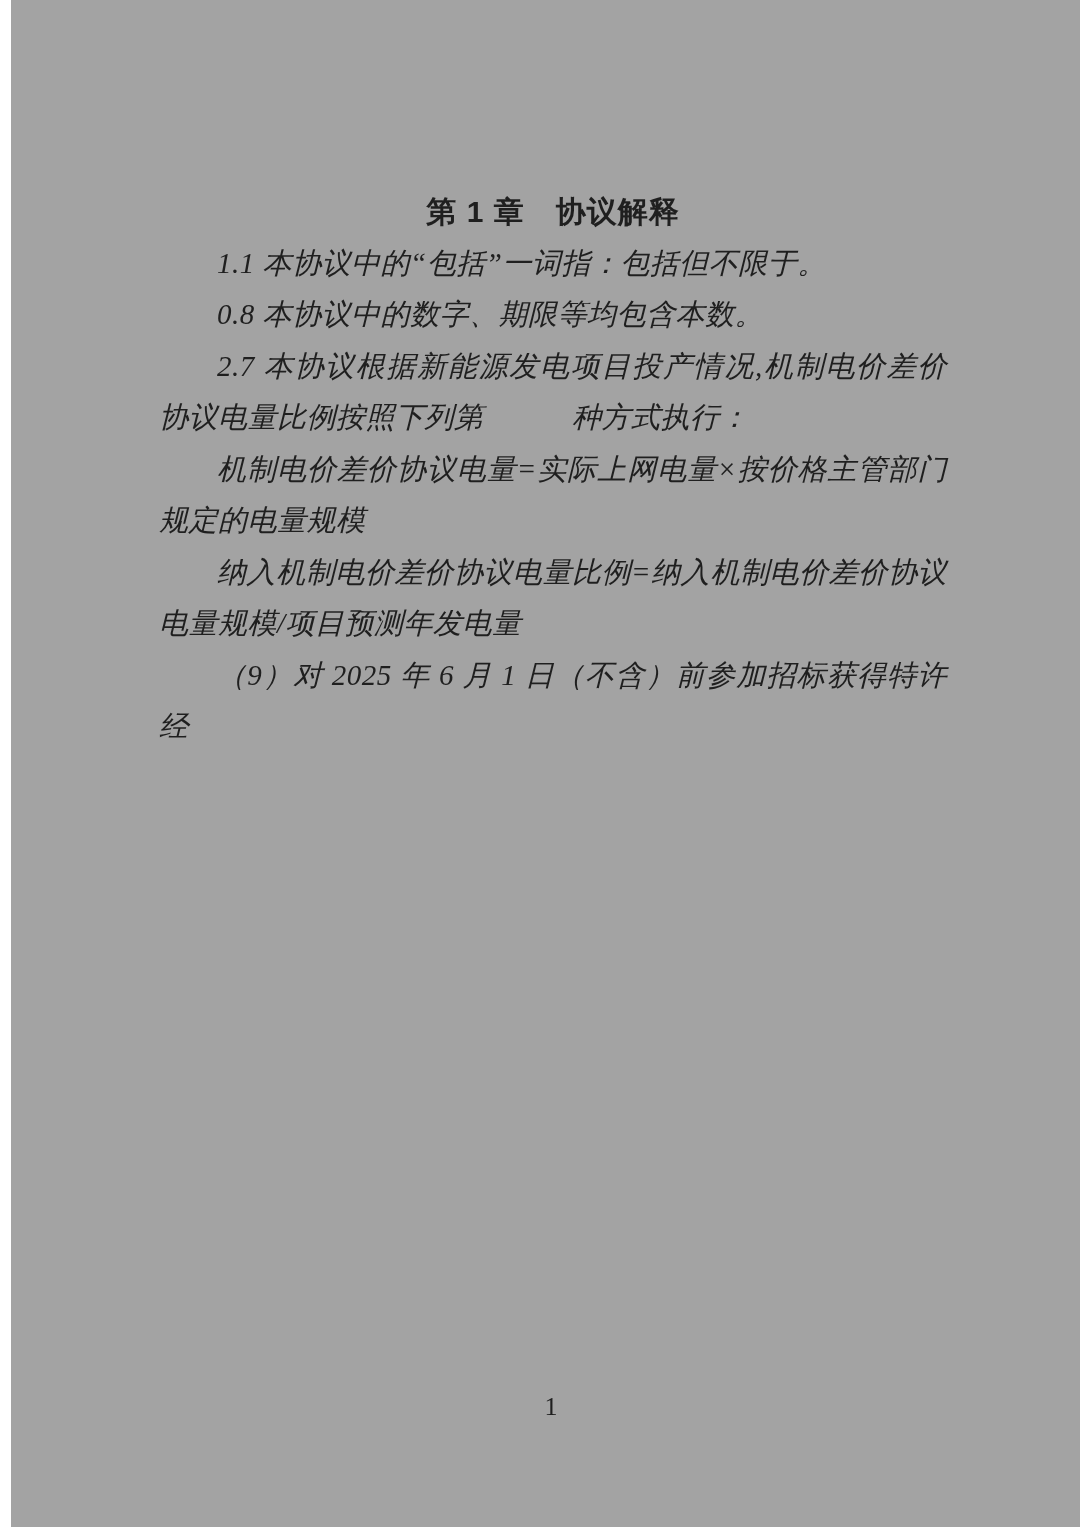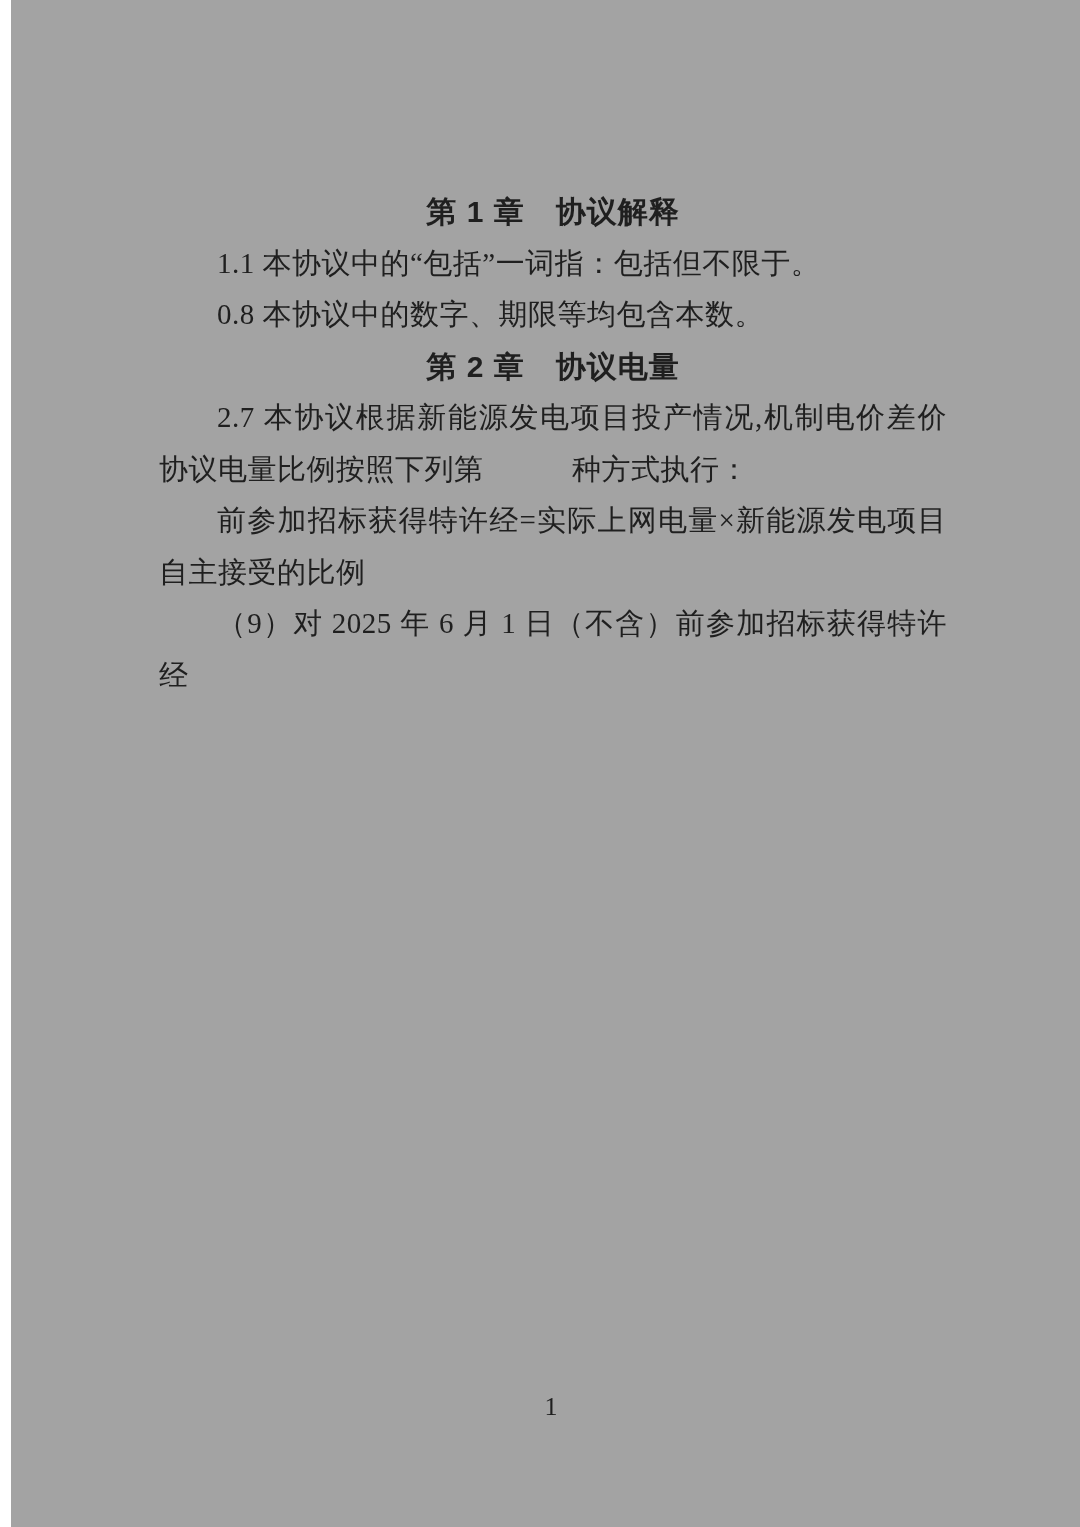--- a/index.html
+++ b/index.html
@@ -39,20 +39,21 @@
   .heading {
     font-family: "Liberation Sans", "DejaVu Sans", sans-serif;
     font-weight: 700;
     font-size: 30px;
     line-height: 51.5px;
     text-align: center;
     letter-spacing: 1px;
   }
   .para {
     text-indent: 2em;
+    font-style: italic;
   }
   .pagenum {
     position: absolute;
     left: 0;
     top: 1390px;
     width: 1080px;
     text-align: center;
     font-size: 26px;
     line-height: 34px;
     color: #1f1f1f;
@@ -64,28 +65,28 @@
 <div class="page">
 
   <main class="content">
 
     <h1 class="heading">第 1 章　协议解释</h1>
 
     <p class="para">1.1 本协议中的“包括”一词指：包括但不限于。</p>
 
     <p class="para">0.8 本协议中的数字、期限等均包含本数。</p>
 
-    <h1 class="heading">第 2 章　协议电量</h1>
 
     <p class="para">2.7 本协议根据新能源发电项目投产情况,机制电价差价协议电量比例按照下列第　　　种方式执行：</p>
 
 
-    <p class="para">前参加招标获得特许经=实际上网电量×新能源发电项目自主接受的比例</p>
+    <p class="para">机制电价差价协议电量=实际上网电量×按价格主管部门规定的电量规模</p>
 
 
+    <p class="para">纳入机制电价差价协议电量比例=纳入机制电价差价协议电量规模/项目预测年发电量</p>
 
     <p class="para">（9）对 2025 年 6 月 1 日（不含）前参加招标获得特许经</p>
 
   </main>
 
   <div class="pagenum">1</div>
 
 </div>
 
 </body></html>

